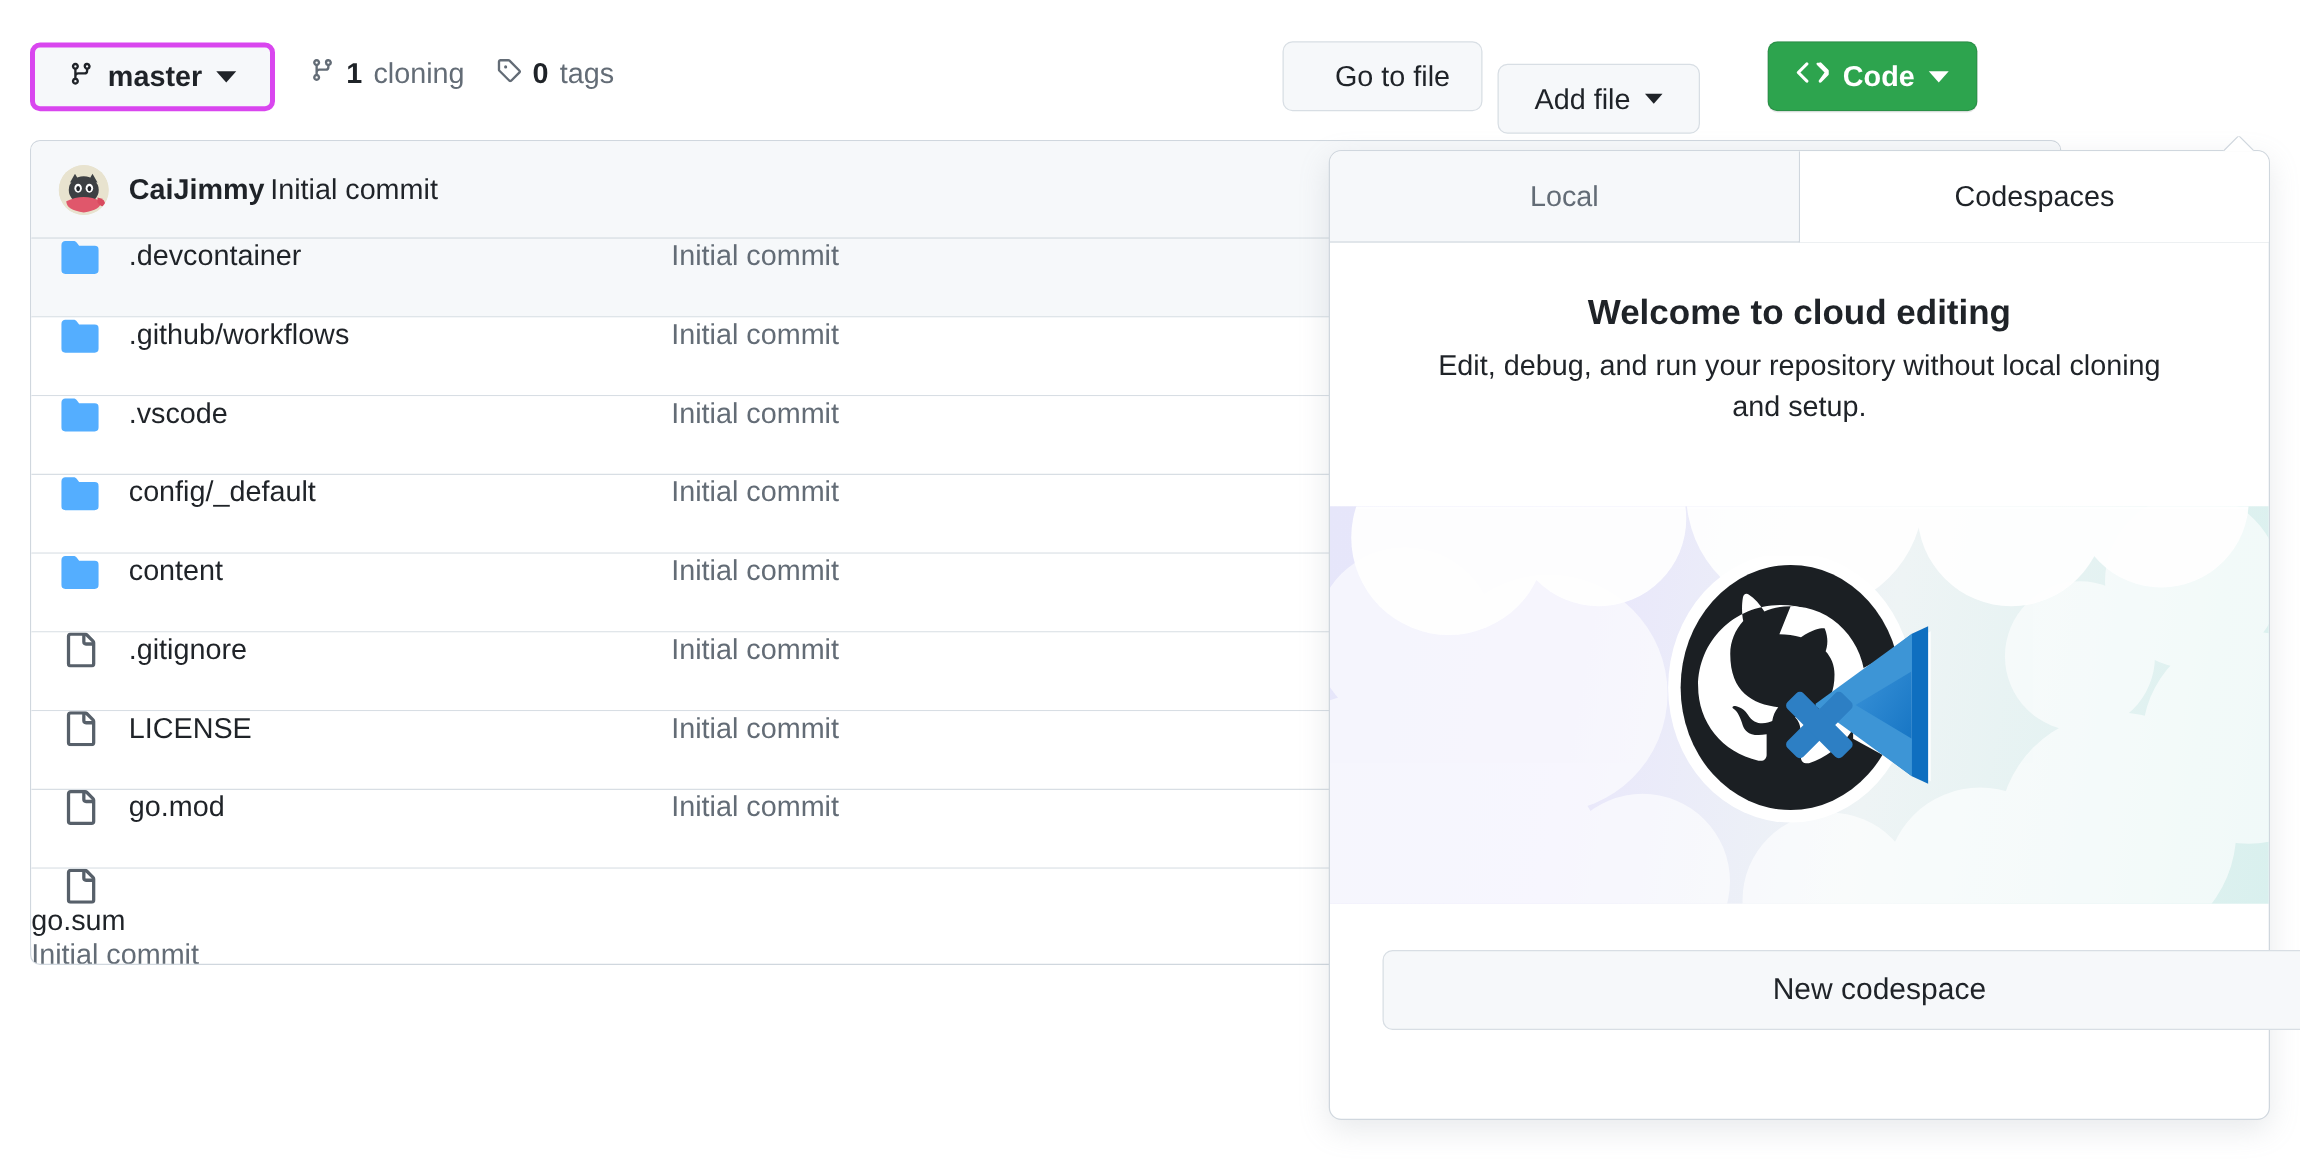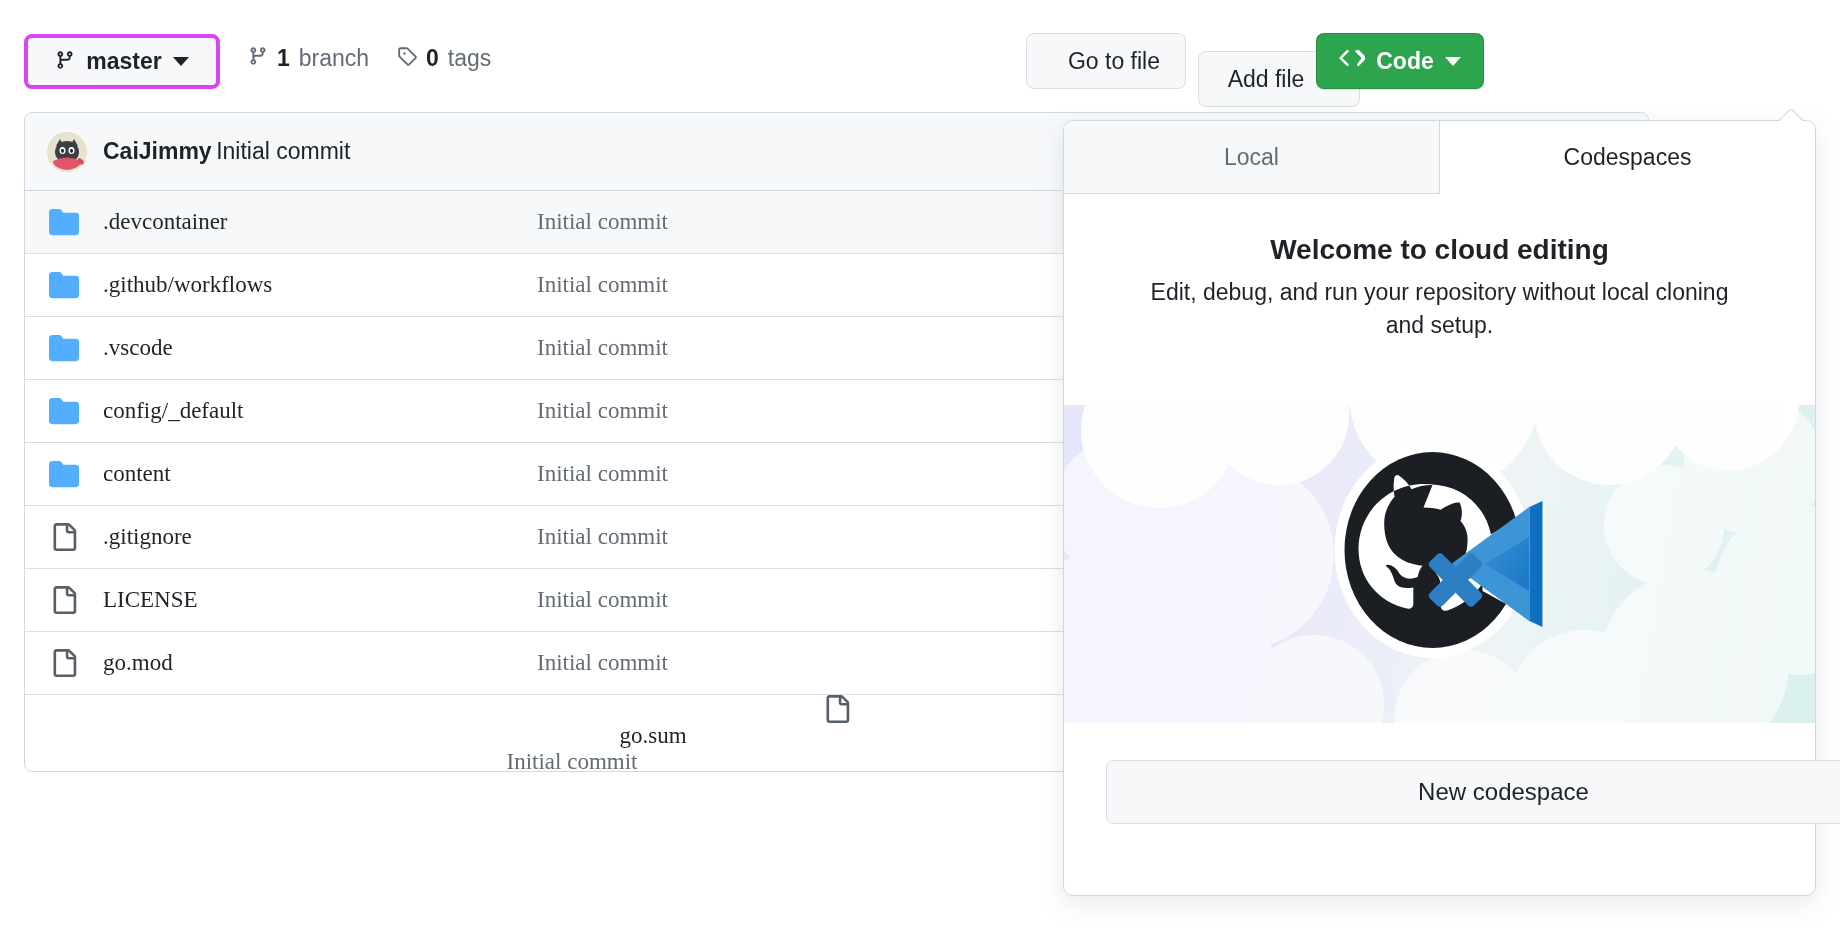--- a/index.html
+++ b/index.html
@@ -48,21 +48,21 @@
   .tb-btn {
     position: absolute; top: 33px; height: 56px;
     background: #f6f8fa; border: 1px solid #d8dee4; border-radius: 8px;
     display: flex; align-items: center; justify-content: center; gap: 12px;
     font-size: 23px; color: #1f2328; cursor: pointer; padding: 0 24px;
   }
   #go-to-file-button { left: 1026px; width: 160px; padding-left: 40px; }
   #add-file-button { left: 1198px; width: 162px; margin-top: 18px; }
 
   #code-button {
-    position: absolute; left: 1316px; top: 33px; width: 168px; height: 56px;
+    position: absolute; left: 1414px; top: 33px; width: 168px; height: 56px;
     background: #2da44e; border: 1px solid rgba(27,31,36,.15); border-radius: 8px;
     display: flex; align-items: center; justify-content: center; gap: 11px;
     color: #ffffff; font-size: 23px; font-weight: 600; cursor: pointer;
     box-shadow: 0 1px 0 rgba(27,31,36,.1);
   }
   #code-button .codeicon { display: block; }
 
   
   #file-list-card {
     position: absolute; left: 24px; top: 112px;
@@ -76,22 +76,22 @@
   }
   .avatar {
     width: 40px; height: 40px; border-radius: 50%; flex: 0 0 auto;
     background: #e8e3cf; position: relative; overflow: hidden;
   }
   .avatar svg { display: block; }
   .commit-author { font-size: 23px; font-weight: 700; color: #1f2328; cursor: pointer; }
   .commit-msg-head { font-size: 23px; color: #1f2328; cursor: pointer; }
 
   .file-row {
-    height: 63px; display: flex; align-items: center;
-    border-bottom: 1px solid #d8dee4; background: #ffffff; font-family: Liberation Serif, serif;
+    height: 63px; display: flex; align-items: flex-start;
+    border-bottom: 1px solid #d8dee4; background: #ffffff;
   }
   .file-row:last-child { border-bottom: none; flex-direction: column; }
   .file-row.hovered { background: #f6f8fa; }
   .row-icon { width: 78px; display: flex; justify-content: center; align-items: center; flex: 0 0 auto; }
   .row-name { width: 434px; font-size: 23px; color: #1f2328; cursor: pointer; flex: 0 0 auto; }
   .row-commit { flex: 0 0 auto; width: 660px; font-size: 23px; color: #636c76; cursor: pointer; }
   .row-time { font-size: 23px; color: #636c76; text-align: right; padding-right: 26px; flex: 1; }
 
   
   #code-popover {
@@ -167,21 +167,21 @@
       <span class="caret-down"></span>
     </div>
 
     <div class="meta-item" id="branch-count">
       <span>
         <svg width="20" height="20" viewBox="0 0 16 16" fill="#636c76">
           <path d="M9.5 3.25a2.25 2.25 0 1 1 3 2.122V6A2.5 2.5 0 0 1 10 8.5H6a1 1 0 0 0-1 1v1.128a2.251 2.251 0 1 1-1.5 0V5.372a2.25 2.25 0 1 1 1.5 0v1.836A2.493 2.493 0 0 1 6 7h4a1 1 0 0 0 1-1v-.628A2.25 2.25 0 0 1 9.5 3.25Zm-6 0a.75.75 0 1 0 1.5 0 .75.75 0 0 0-1.5 0Zm8.25-.75a.75.75 0 1 0 0 1.5.75.75 0 0 0 0-1.5ZM4.25 12a.75.75 0 1 0 0 1.5.75.75 0 0 0 0-1.5Z"></path>
         </svg>
       </span>
       <span class="num">1</span>
-      <span>branch</span>
+      <span>cloning</span>
     </div>
 
     <div class="meta-item" id="tag-count">
       <span>
         <svg width="20" height="20" viewBox="0 0 16 16" fill="#636c76">
           <path d="M1 7.775V2.75C1 1.784 1.784 1 2.75 1h5.025c.464 0 .91.184 1.238.513l6.25 6.25a1.75 1.75 0 0 1 0 2.474l-5.026 5.026a1.75 1.75 0 0 1-2.474 0l-6.25-6.25A1.752 1.752 0 0 1 1 7.775Zm1.5 0c0 .066.026.13.073.177l6.25 6.25a.25.25 0 0 0 .354 0l5.025-5.025a.25.25 0 0 0 0-.354l-6.25-6.25a.25.25 0 0 0-.177-.073H2.75a.25.25 0 0 0-.25.25ZM6 5a1 1 0 1 1 0 2 1 1 0 0 1 0-2Z"></path>
         </svg>
       </span>
       <span class="num">0</span>
       <span>tags</span>

